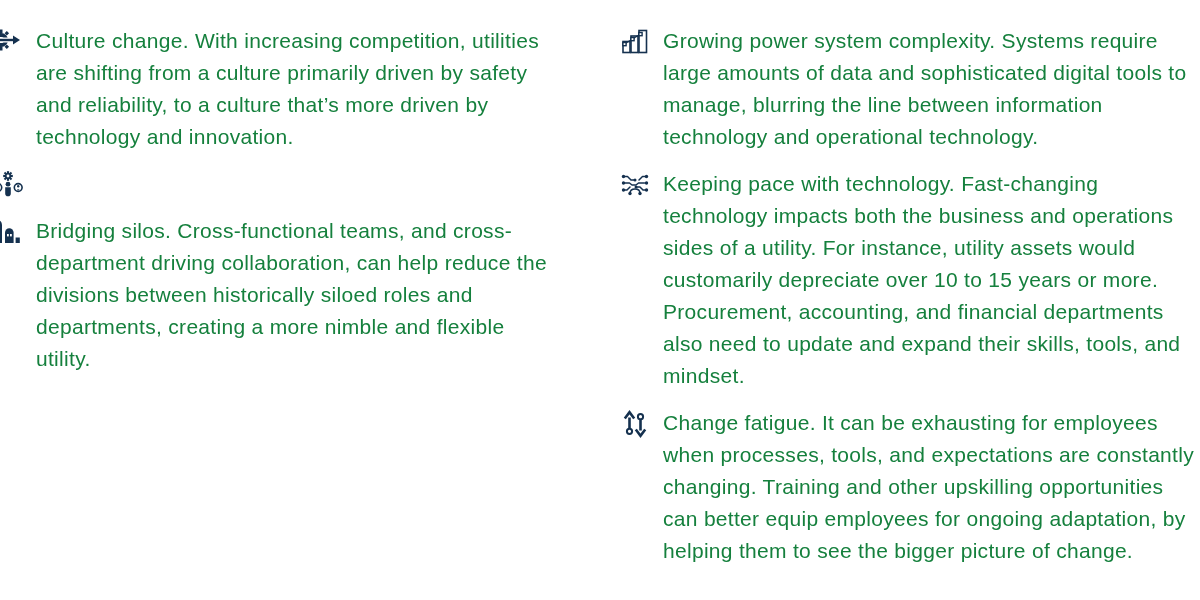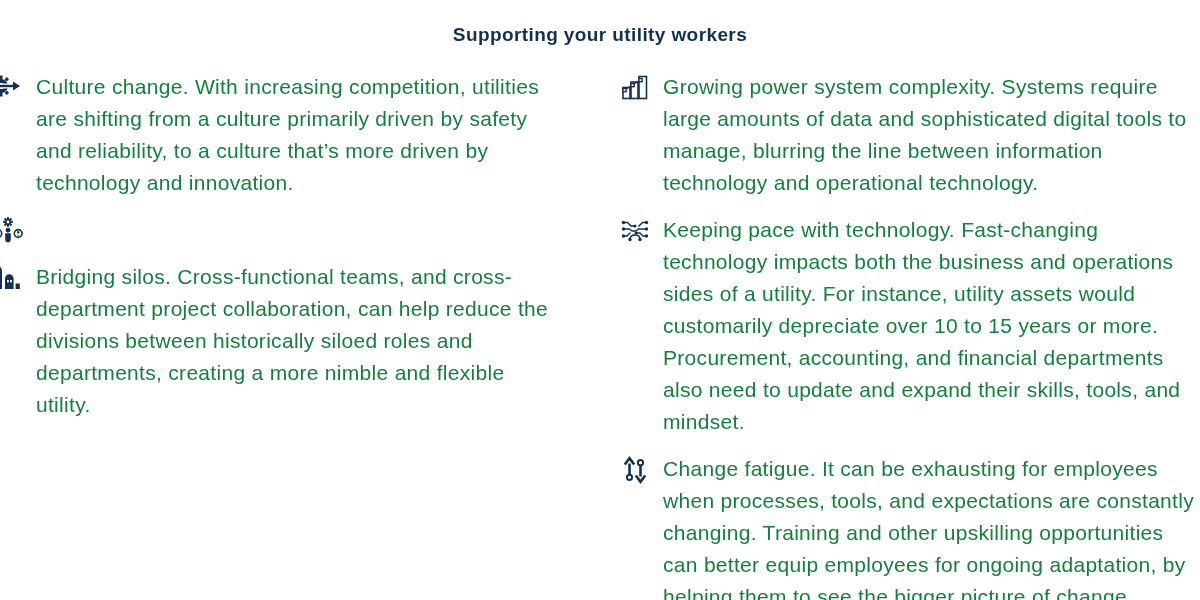--- a/index.html
+++ b/index.html
@@ -56,21 +56,20 @@
     color: #15803d;
   }
   .col-left  .item-text { max-width: 520px; }
   .col-right .item-text { max-width: 540px; }
 </style>
 </head>
 <body>
 
 <div class="page">
 
-  <h1 class="page-title">Supporting your utility workers</h1>
 
   <div class="columns">
 
     <div class="col col-left">
 
       <div class="item">
         <span class="icon-box">
           <svg viewBox="0 0 30 30" aria-hidden="true">
             <g fill="currentColor">
               <circle cx="8" cy="13" r="7"></circle>
@@ -126,21 +125,21 @@
             <rect x="1.2" y="10" width="2" height="2.6" fill="#ffffff"></rect>
             <rect x="5" y="10" width="2" height="2.6" fill="#ffffff"></rect>
             <rect x="1.2" y="15.4" width="2" height="2.6" fill="#ffffff"></rect>
             <rect x="5" y="15.4" width="2" height="2.6" fill="#ffffff"></rect>
             <path d="M12 15.5 a4.3 4.3 0 0 1 8.6 0 v10.5 h-8.6 z" fill="currentColor"></path>
             <rect x="14" y="17" width="1.8" height="2.4" fill="#ffffff"></rect>
             <rect x="17" y="17" width="1.8" height="2.4" fill="#ffffff"></rect>
             <rect x="22.6" y="20.5" width="4.2" height="5.5" fill="currentColor"></rect>
           </svg>
         </span>
-        <div class="item-text">Bridging silos. Cross-functional teams, and cross-department project collaboration, can help reduce the divisions between historically siloed roles and departments, creating a more nimble and flexible utility.</div>
+        <div class="item-text">Bridging silos. Cross-functional teams, and cross-department driving collaboration, can help reduce the divisions between historically siloed roles and departments, creating a more nimble and flexible utility.</div>
       </div>
 
     </div>
 
     <div class="col col-right">
 
       <div class="item">
         <span class="icon-box">
           <svg viewBox="0 0 30 30" aria-hidden="true">
             <rect x="3" y="14.5" width="7" height="11" fill="none" stroke="currentColor" stroke-width="1.6"></rect>

